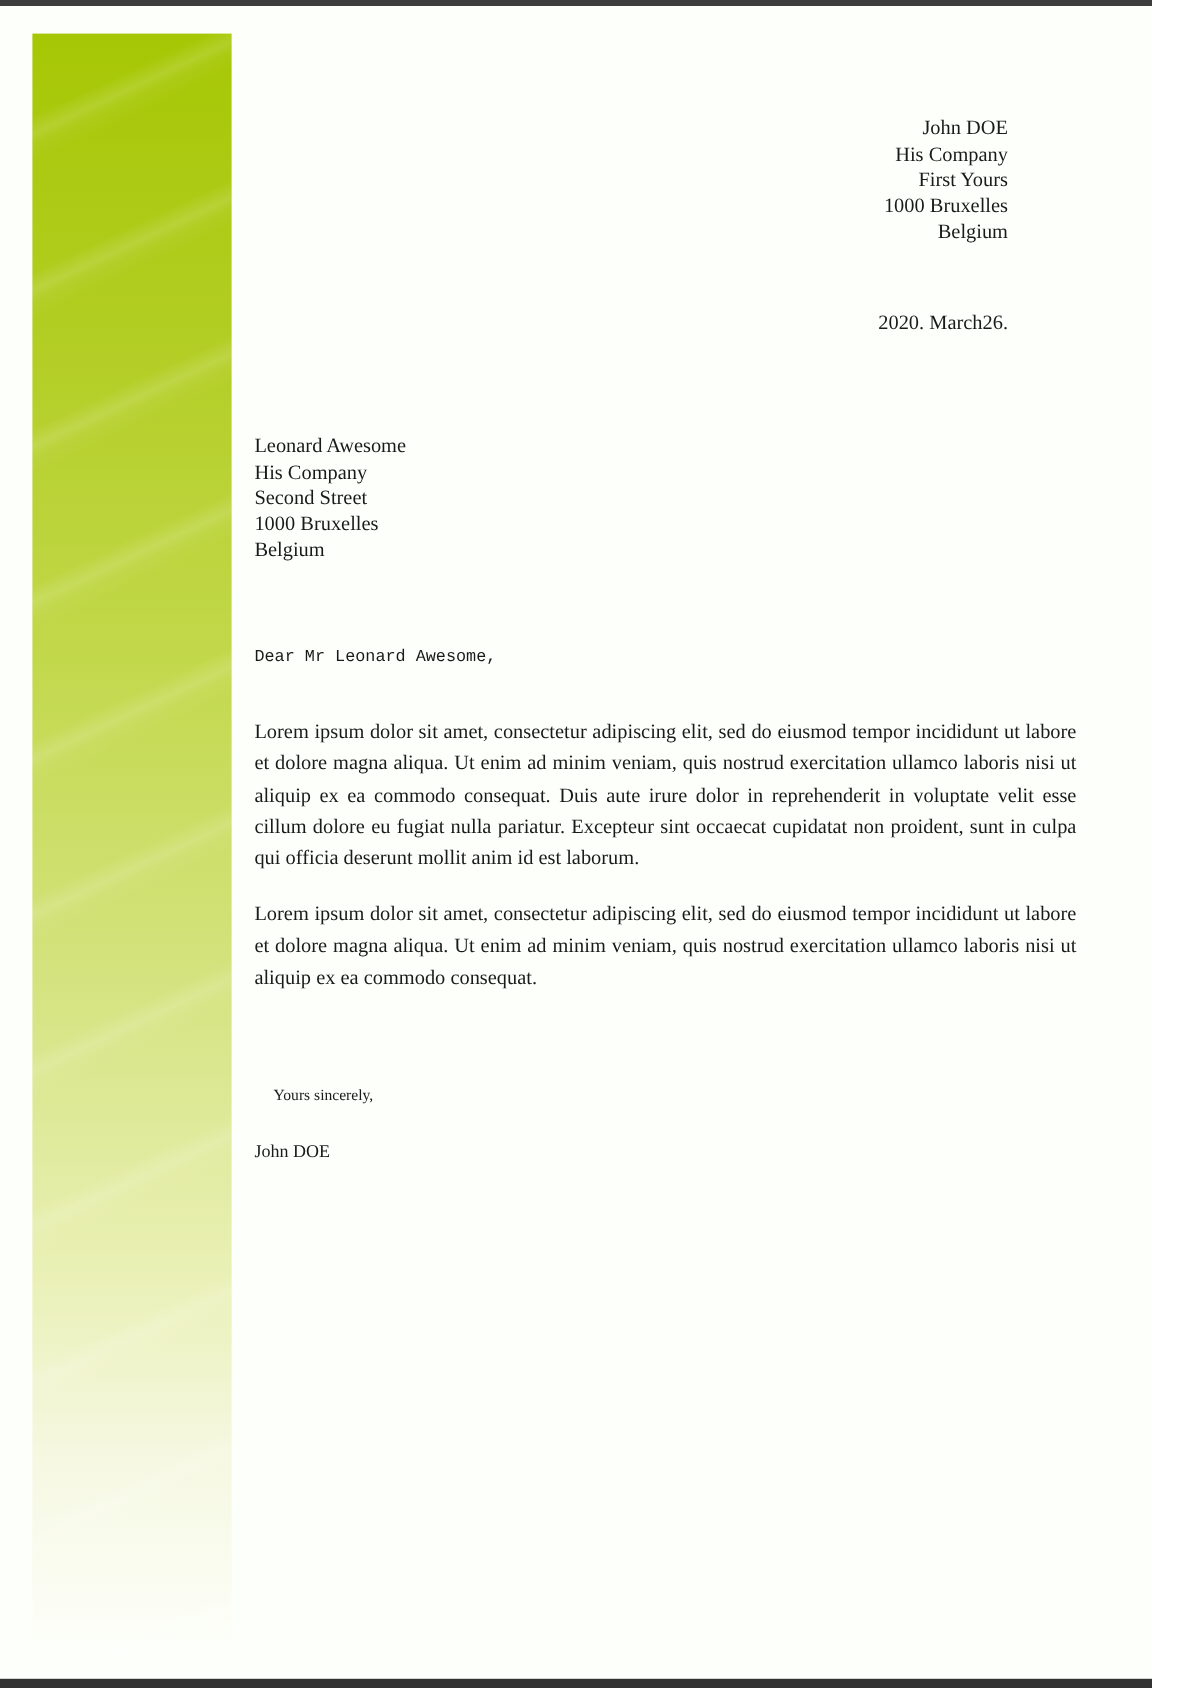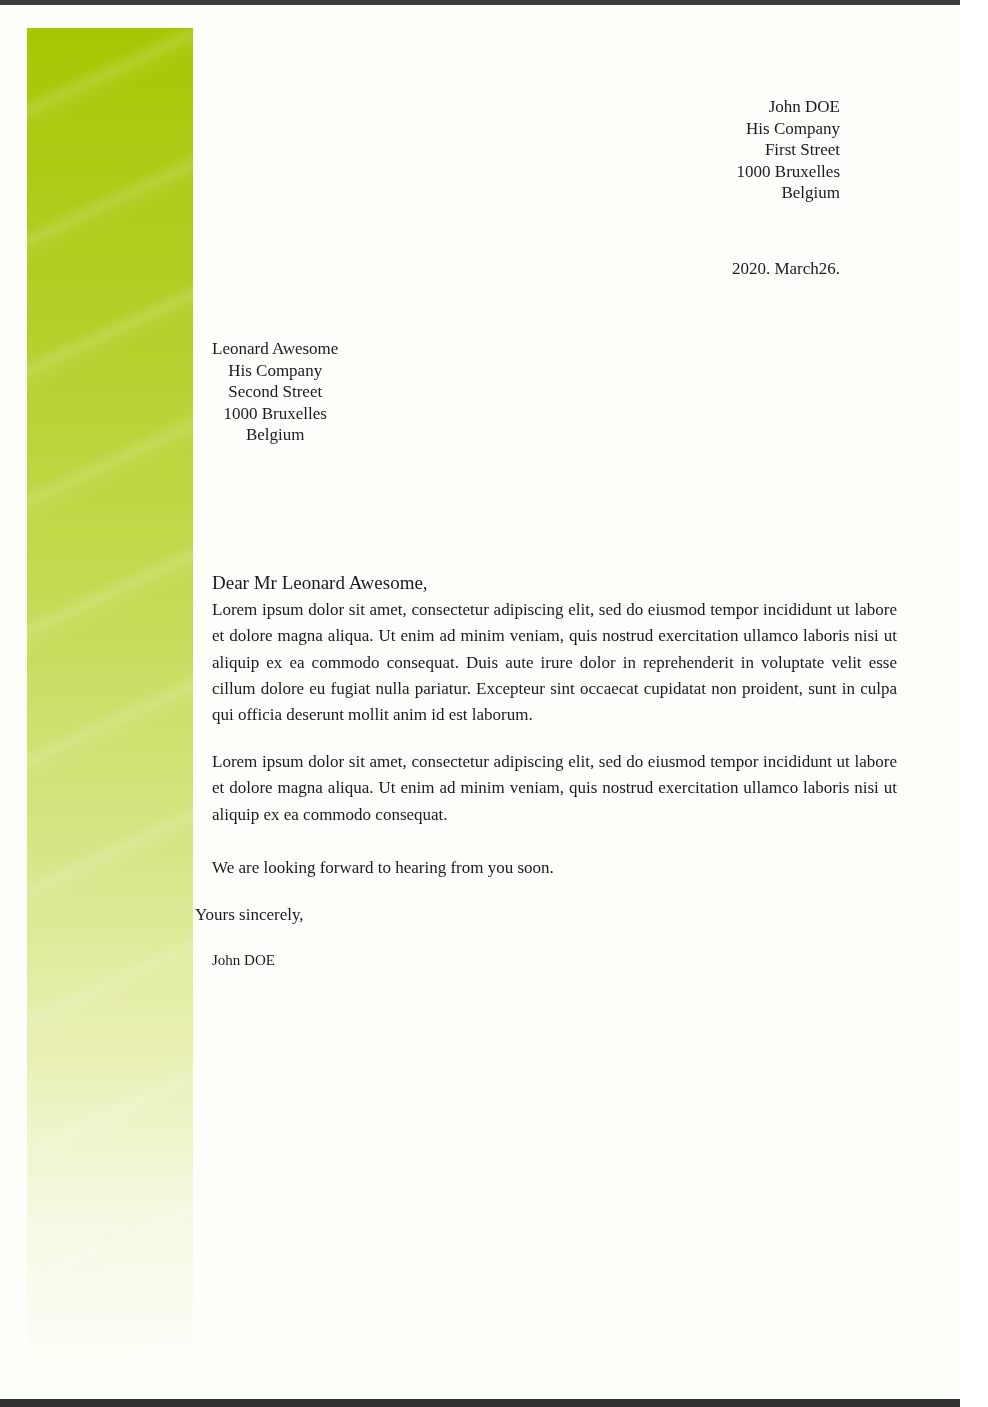--- a/index.html
+++ b/index.html
@@ -65,32 +65,33 @@
   .date-line {
     position: absolute;
     top: 258px;
     right: 120px;
     text-align: left;
     font-size: 17px;
     line-height: 21.5px;
   }
   .recipient-block {
     position: absolute;
-    top: 338px;
+    top: 361px;
     left: 212px;
-    text-align: center;
+    text-align: left;
     font-size: 17px;
     line-height: 21.5px;
   }
   .salutation {
     position: absolute;
-    top: 572px;
+    top: 540px;
     left: 212px;
     width: 685px;
-    font-size: 19px;
+    font-size: 14px;
+    font-family: Liberation Mono, monospace;
   }
   .body-paragraph {
     position: absolute;
     left: 212px;
     width: 685px;
     font-size: 17px;
     line-height: 26.3px;
     text-align: justify;
     margin: 0;
   }
@@ -100,64 +101,63 @@
     position: absolute;
     top: 855px;
     left: 212px;
     width: 685px;
     font-size: 17px;
     line-height: 26.3px;
   }
   .valediction {
     position: absolute;
     top: 905px;
-    left: 195px;
-    font-size: 17px;
+    left: 228px;
+    font-size: 13px;
   }
   .signature {
     position: absolute;
     top: 952px;
     left: 212px;
     font-size: 15px;
   }
 </style>
 </head>
 <body>
 
 <div class="page">
 
   <div class="edge-bar top"></div>
 
   <div class="accent-bar"></div>
 
   <div class="sender-block">
     <div>John DOE</div>
     <div>His Company</div>
-    <div>First Street</div>
+    <div>First Yours</div>
     <div>1000 Bruxelles</div>
     <div>Belgium</div>
   </div>
 
   <div class="date-line">2020. March26.</div>
 
   <div class="recipient-block">
     <div>Leonard Awesome</div>
     <div>His Company</div>
     <div>Second Street</div>
     <div>1000 Bruxelles</div>
     <div>Belgium</div>
   </div>
 
   <div class="salutation">Dear Mr Leonard Awesome,</div>
 
   <p class="body-paragraph para-1">Lorem ipsum dolor sit amet, consectetur adipiscing elit, sed do eiusmod tempor incididunt ut labore et dolore magna aliqua. Ut enim ad minim veniam, quis nostrud exercitation ullamco laboris nisi ut aliquip ex ea commodo consequat. Duis aute irure dolor in reprehenderit in voluptate velit esse cillum dolore eu fugiat nulla pariatur. Excepteur sint occaecat cupidatat non proident, sunt in culpa qui officia deserunt mollit anim id est laborum.</p>
 
   <p class="body-paragraph para-2">Lorem ipsum dolor sit amet, consectetur adipiscing elit, sed do eiusmod tempor incididunt ut labore et dolore magna aliqua. Ut enim ad minim veniam, quis nostrud exercitation ullamco laboris nisi ut aliquip ex ea commodo consequat.</p>
 
-  <div class="closing-line">We are looking forward to hearing from you soon.</div>
 
   <div class="valediction">Yours sincerely,</div>
 
   <div class="signature">John DOE</div>
 
   <div class="edge-bar bottom"></div>
 
 </div>
 
 </body></html>

